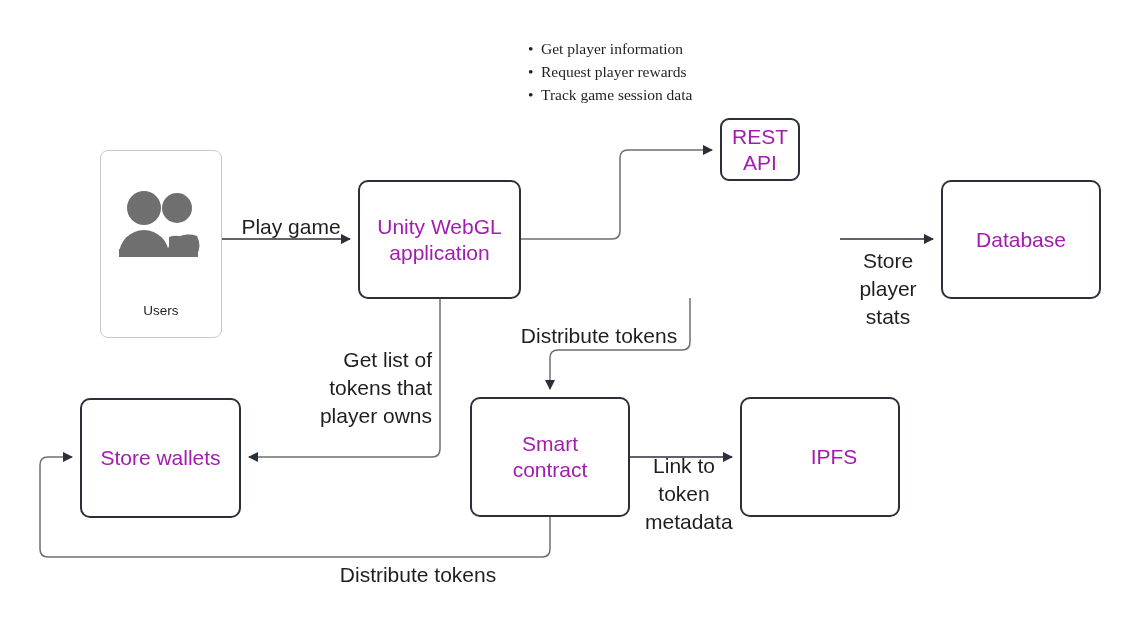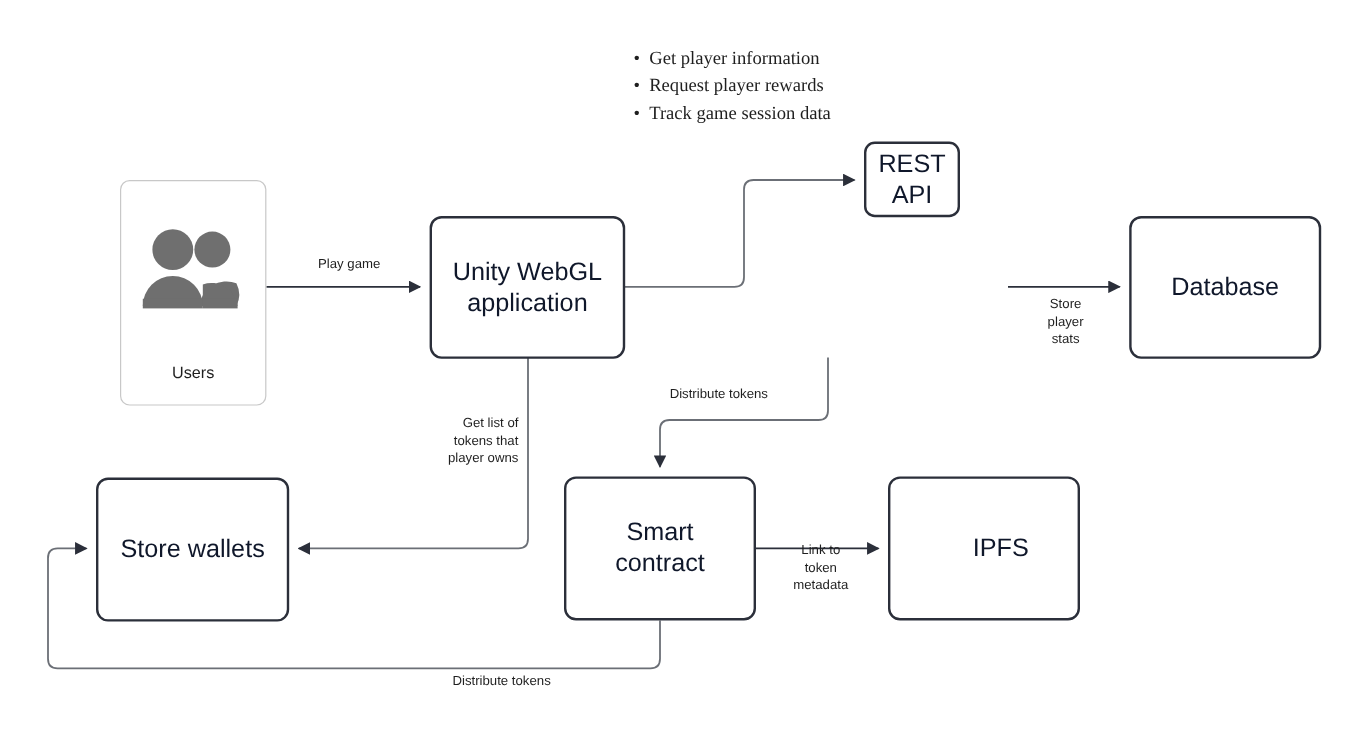--- a/index.html
+++ b/index.html
@@ -27,21 +27,21 @@
   .node {
     position: absolute;
     box-sizing: border-box;
     border: 2.2px solid #2b2f3a;
     border-radius: 10px;
     background: #ffffff;
     display: flex;
     align-items: center;
     justify-content: center;
     text-align: center;
-    color: #0f172a;
+    color: #a21caf;
     font-size: 21px;
     line-height: 1.22;
     font-family: "Liberation Sans", sans-serif;
   }
   .node-rest {
     font-size: 21px;
     border-radius: 9px;
   }
   .actor-box {
     position: absolute;
@@ -54,21 +54,21 @@
     position: absolute;
     width: 100%;
     text-align: center;
     color: #1f1f1f;
     font-size: 13.5px;
     font-family: "Liberation Sans", sans-serif;
   }
   .edge-label {
     position: absolute;
     color: #1f1f1f;
-    font-size: 11px;
+    font-size: 21px;
     line-height: 1.33;
     font-family: "Liberation Sans", sans-serif;
     white-space: pre-line;
     background: transparent;
   }
   .edge-label.center { text-align: center; }
   .edge-label.right { text-align: right; }
   .bullet-list {
     position: absolute;
     color: #1f1f1f;

